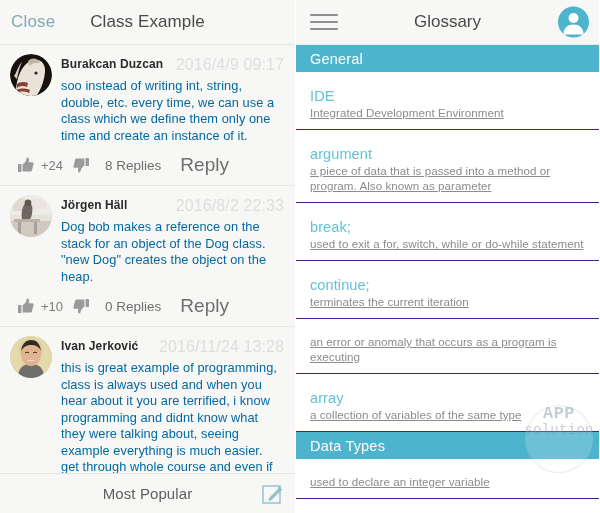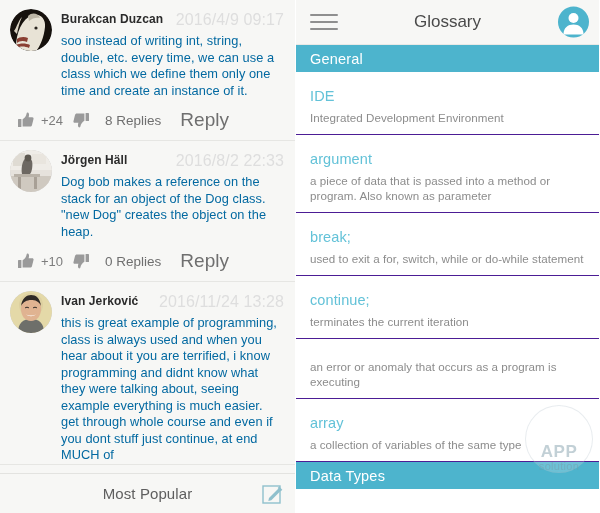--- a/index.html
+++ b/index.html
@@ -131,42 +131,46 @@
     position: relative; z-index: 2;
   }
   .entry { padding: 15px 14px 9px 14px; border-bottom: 1px solid #4c1d95; position: relative; z-index: 2; }
   .entry:last-child { border-bottom: none; }
   .term {
     color: #63c2d8; font-size: 14.5px; letter-spacing: .1px;
     line-height: 18px;
   }
   .definition {
     color: #8c8c8c; font-size: 11.6px; line-height: 15px;
-    margin-top: 5px; letter-spacing: .05px;
+    letter-spacing: .05px; text-decoration: underline;
   }
 
   .watermark {
     position: absolute; right: 6px; top: 360px;
     width: 68px; height: 68px; border-radius: 50%;
     border: 1px solid rgba(150,170,180,.22);
     background: rgba(255,255,255,.18);
     display: flex; flex-direction: column;
-    align-items: center; justify-content: flex-end;
-    z-index: 3; pointer-events: none;
+    align-items: center; justify-content: flex-start;
+    z-index: 3; pointer-events: none; font-family: Liberation Mono, monospace;
   }
   .wm-top { font-size: 17px; font-weight: bold; color: rgba(120,150,165,.45); line-height: 16px; letter-spacing: .5px; }
-  .wm-bot { font-size: 11px; color: rgba(120,150,165,.45); letter-spacing: .3px; }
+  .wm-bot { font-size: 14px; color: rgba(120,150,165,.45); letter-spacing: .3px; }
 </style>
 </head>
 <body>
 
 <div class="screen">
 
   <div class="left-panel">
 
+    <div class="left-navbar">
+      <div class="close-btn">Close</div>
+      <div class="left-title">Class Example</div>
+    </div>
 
     <div class="comments">
 
       <div class="comment">
         <div class="ctime">2016/4/9 09:17</div>
         <div class="comment-head">
           <div class="avatar">
             <svg viewBox="0 0 42 42">
               <defs>
                   <clipPath id="c1">

